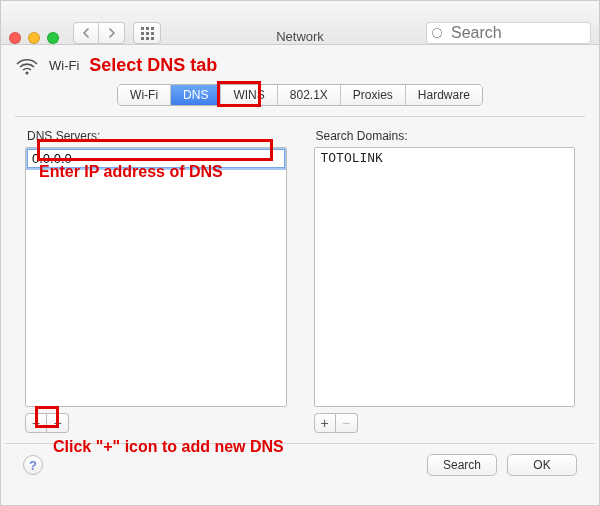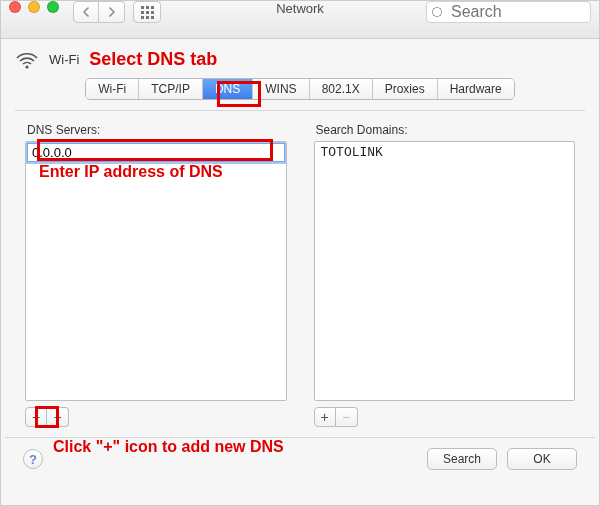--- a/index.html
+++ b/index.html
@@ -8,24 +8,24 @@
     font-family: -apple-system, "Helvetica Neue", Helvetica, Arial, sans-serif;
     font-size: 13px;
     background: #fff;
     width: 600px; height: 506px;
     overflow: hidden;
     color: #333;
   }
   .window { width:600px; height:506px; background:#f6f6f6; border:1px solid #ccc; position:relative; }
 
   .titlebar {
-    height: 38px;
+    height: 44px;
     background: linear-gradient(#f8f7f8, #e8e7e8);
     border-bottom: 1px solid #cdcdcd;
-    display: flex; align-items: flex-start;
+    display: flex; align-items: flex-end;
     padding: 0 8px;
     gap: 8px;
     position: relative;
   }
   .traffic-lights { display:flex; gap:7px; align-items:center; margin-right:6px;}
   .tl { width:12px; height:12px; border-radius:50%; border:0.5px solid rgba(0,0,0,0.15);}
   .tl.red{background:#ff5f57;} .tl.yellow{background:#febc2e;} .tl.green{background:#28c840;}
   .nav-btns { display:flex; }
   .nav-btn {
     width:26px; height:22px; background:linear-gradient(#fff,#f2f2f2);
@@ -189,21 +189,20 @@
           <circle cx="12" cy="17" r="1.6" fill="#555"></circle>
         </svg>
     </div>
     <div class="wifi-label">Wi-Fi</div>
     <div class="anno-red anno-select">Select DNS tab</div>
   </div>
 
   <div class="tab-bar">
     <div class="seg">
       <div class="tab">Wi-Fi</div>
-      <div class="tab">TCP/IP</div>
       <div class="tab active">DNS</div>
       <div class="tab">WINS</div>
       <div class="tab">802.1X</div>
       <div class="tab">Proxies</div>
       <div class="tab">Hardware</div>
     </div>
   </div>
   <div class="dns-highlight" style="left:216px; top:80px; width:44px; height:26px;"></div>
 
   <div class="panel-area">

